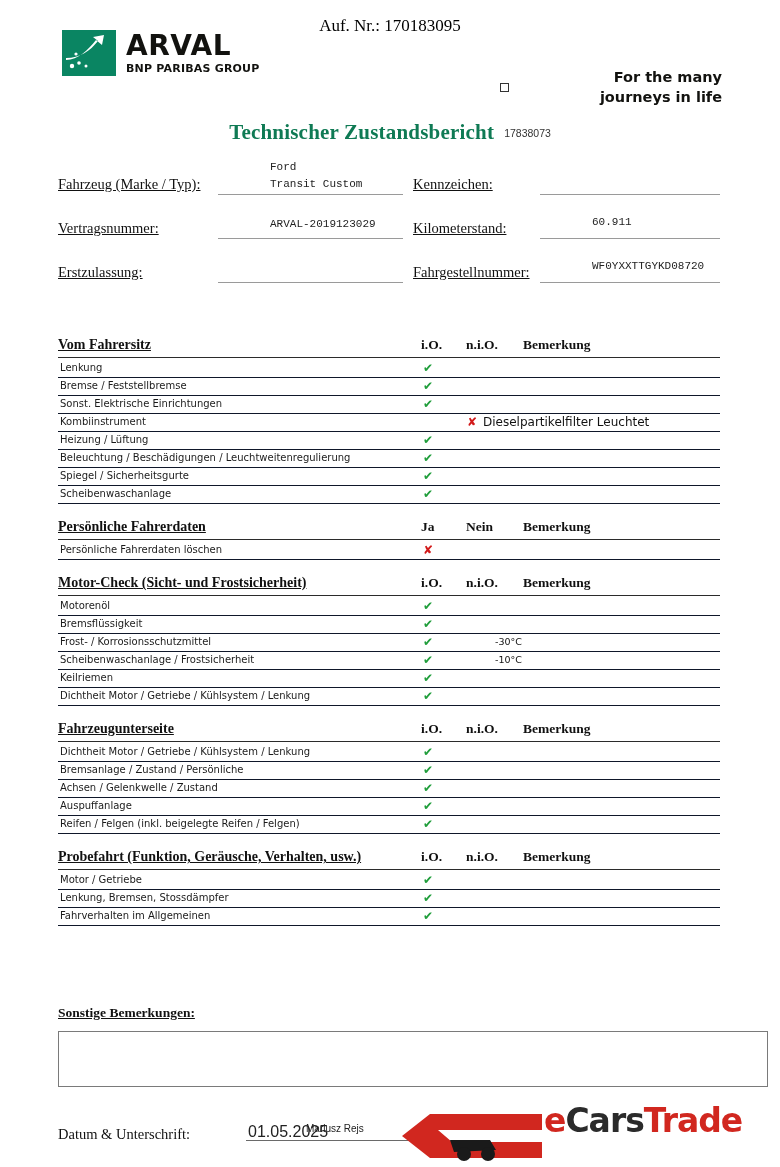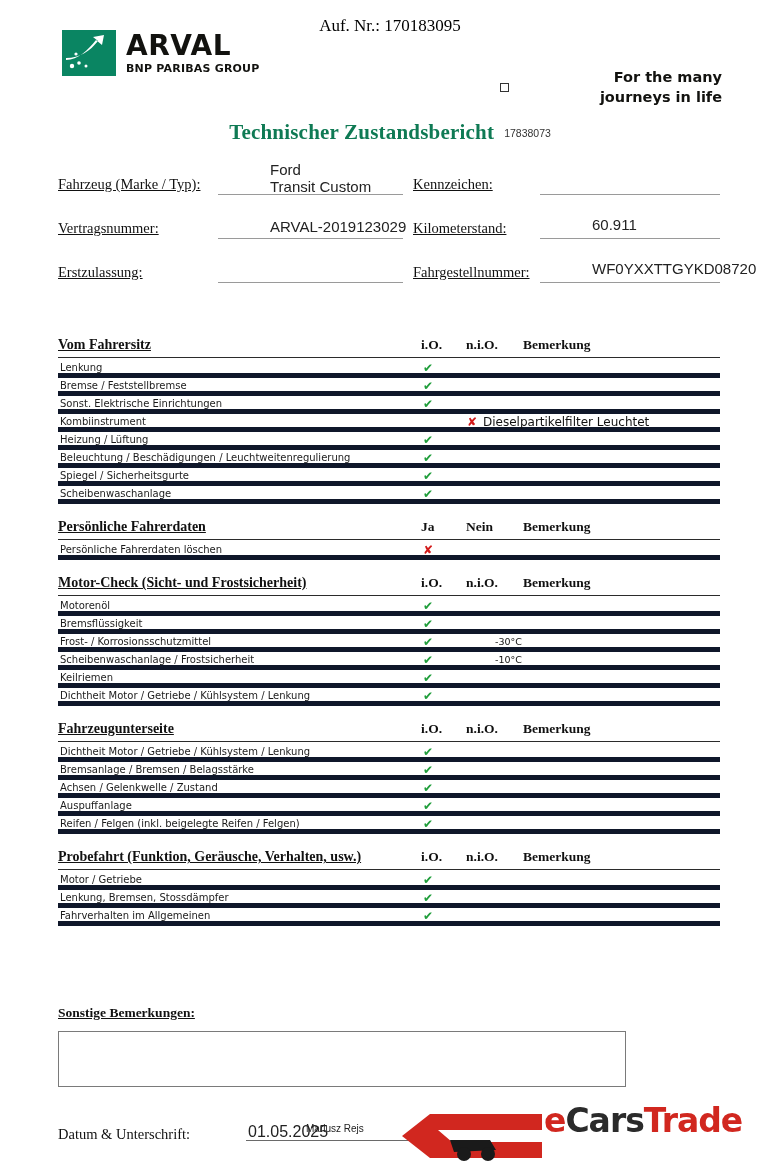--- a/index.html
+++ b/index.html
@@ -99,22 +99,22 @@
     color: #111;
     text-decoration: underline;
     white-space: nowrap;
   }
   .fld-line {
     position: absolute;
     border-bottom: 1px solid #9a9a9a;
   }
   .fld-val {
     position: absolute;
-    font-family: Liberation Sans, sans-serif;
-    font-size: 15px;
+    font-family: Liberation Mono, monospace;
+    font-size: 11px;
     color: #222;
     white-space: nowrap;
     padding-left: 44px;
   }
 
   
   .sections { position: absolute; left: 58px; top: 336px; width: 662px; }
   .section { margin-bottom: 14px; }
   .sec-head {
     position: relative;
@@ -137,21 +137,21 @@
     color: #111;
   }
   .col-a { left: 363px; }
   .col-b { left: 408px; }
   .col-c { left: 465px; }
 
   .rows { margin-top: 2px; }
   .row {
     position: relative;
     height: 18px;
-    border-bottom: 5px solid #0f172a;
+    border-bottom: 1px solid #0f172a;
   }
   .row-label {
     position: absolute; left: 2px; top: 2px;
     font-family: "DejaVu Sans", sans-serif;
     font-size: 10px;
     color: #1a1a1a;
     white-space: nowrap;
   }
   .mark-ok {
     position: absolute; left: 365px; top: 1px;
@@ -174,21 +174,21 @@
     color: #111;
     white-space: nowrap;
   }
   .remark.small {
     font-size: 9.5px;
     left: 437px;
     top: 2px;
   }
 
   
-  .notes { position: absolute; left: 58px; top: 1005px; width: 568px; }
+  .notes { position: absolute; left: 58px; top: 1005px; width: 710px; }
   .notes-title {
     font-family: "Liberation Serif", serif;
     font-weight: bold;
     font-size: 13.5px;
     text-decoration: underline;
     color: #111;
   }
   .notes-box {
     margin-top: 10px;
     height: 56px;
@@ -415,21 +415,21 @@
           <div class="col-a">i.O.</div>
           <div class="col-b">n.i.O.</div>
           <div class="col-c">Bemerkung</div>
         </div>
         <div class="rows">
           <div class="row">
             <div class="row-label">Dichtheit Motor / Getriebe / Kühlsystem / Lenkung</div>
             <div class="mark-ok">✔</div>
           </div>
           <div class="row">
-            <div class="row-label">Bremsanlage / Bremsen / Belagsstärke</div>
+            <div class="row-label">Bremsanlage / Zustand / Persönliche</div>
             <div class="mark-ok">✔</div>
           </div>
           <div class="row">
             <div class="row-label">Achsen / Gelenkwelle / Zustand</div>
             <div class="mark-ok">✔</div>
           </div>
           <div class="row">
             <div class="row-label">Auspuffanlage</div>
             <div class="mark-ok">✔</div>
           </div>

